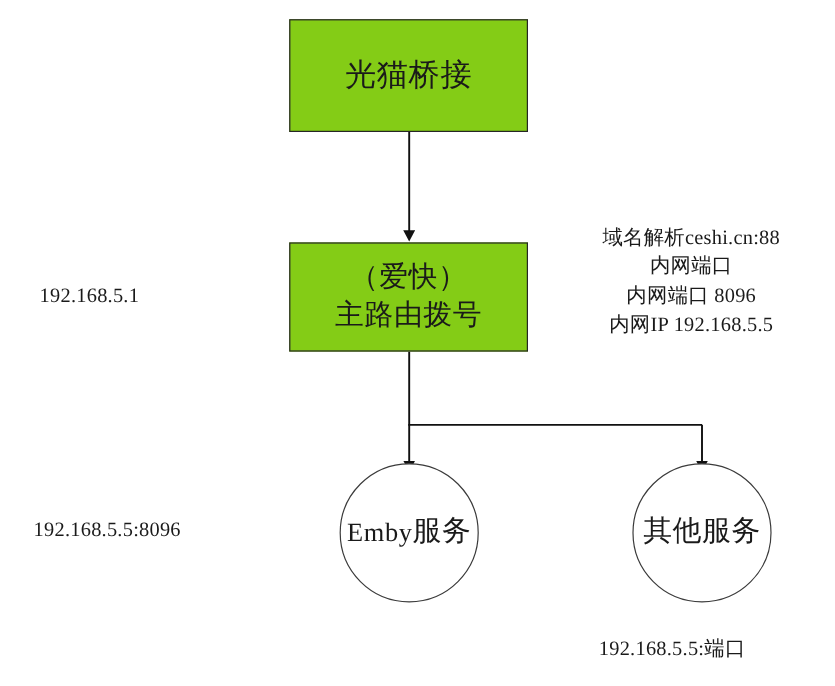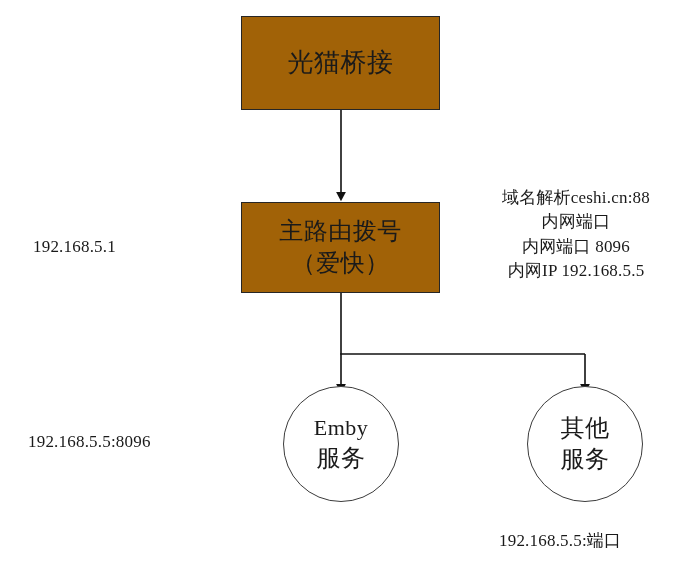--- a/index.html
+++ b/index.html
@@ -25,35 +25,35 @@
     top: 0;
     width: 696px;
     height: 572px;
   }
 
   
   .node-box {
     position: absolute;
     box-sizing: border-box;
     border: 1.3px solid #262626;
-    background: #a16207;
+    background: #84cc16;
     display: flex;
     flex-direction: column;
     align-items: center;
     justify-content: center;
     line-height: 1.32;
   }
   .node-circle {
     position: absolute;
     box-sizing: border-box;
     border: 1.3px solid #3b3b3b;
     border-radius: 50%;
     background: #ffffff;
     display: flex;
-    flex-direction: column;
+    flex-direction: row;
     align-items: center;
     justify-content: center;
     line-height: 1.3;
   }
 
   
   .node-line {
     display: block;
     white-space: nowrap;
     letter-spacing: 0.5px;
@@ -95,22 +95,22 @@
     <line x1="341" y1="354" x2="341" y2="385" stroke="#111111" stroke-width="1.6" marker-end="url(#arrowhead)"></line>
 
     <line x1="585" y1="354" x2="585" y2="385" stroke="#111111" stroke-width="1.6" marker-end="url(#arrowhead)"></line>
   </svg>
 
   <div class="node-box" style="left:241px; top:16px; width:199px; height:94px;">
     <span class="node-line cn-big">光猫桥接</span>
   </div>
 
   <div class="node-box" style="left:241px; top:202px; width:199px; height:91px;">
+    <span class="node-line cn-mid">（爱快）</span>
     <span class="node-line cn-mid">主路由拨号</span>
-    <span class="node-line cn-mid">（爱快）</span>
   </div>
 
   <div class="node-circle" style="left:283px; top:386px; width:116px; height:116px;">
     <span class="node-line latin">Emby</span>
     <span class="node-line cn-mid">服务</span>
   </div>
 
   <div class="node-circle" style="left:527px; top:386px; width:116px; height:116px;">
     <span class="node-line cn-mid">其他</span>
     <span class="node-line cn-mid">服务</span>

